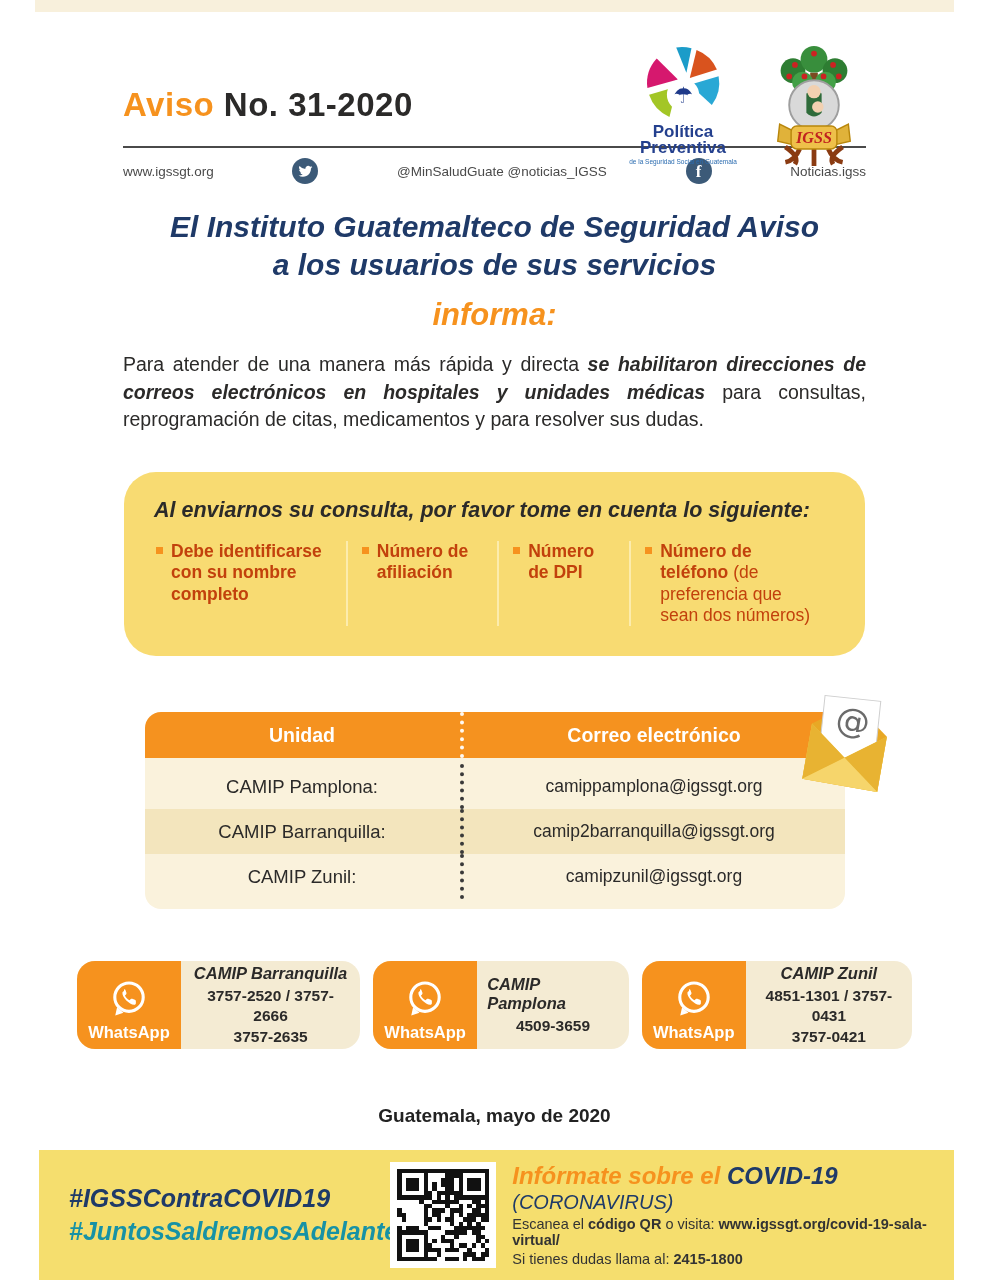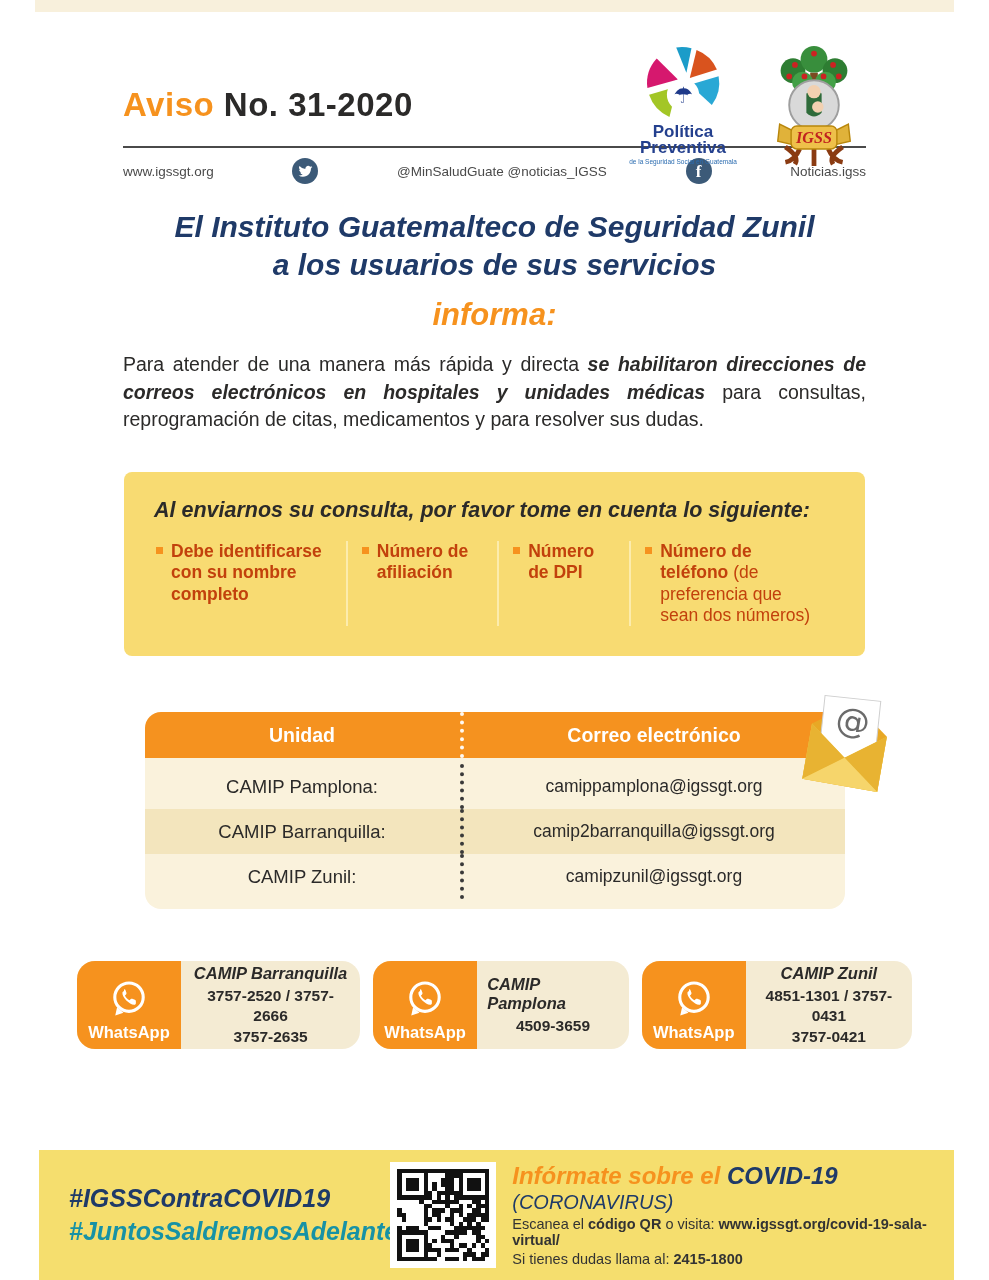--- a/index.html
+++ b/index.html
@@ -25,21 +25,21 @@
   .social-icon svg { width:15px; height:15px; fill:#fff; }
   .fb-glyph { font-family:"Liberation Serif", serif; font-weight:bold; font-size:17px; color:#fff; line-height:1; }
 
   
   .main-title { margin-top:24px; text-align:center; color:#1f3a68; font-size:30px; font-weight:bold; font-style:italic; line-height:1.25; }
   .informa { margin-top:14px; text-align:center; color:#f6921e; font-size:31px; font-weight:bold; font-style:italic; }
   .intro-para { margin:18px 88px 0 88px; font-size:19.5px; line-height:1.42; text-align:justify; color:#2b2a29; }
   .intro-para .b { font-weight:bold; font-style:italic; }
 
   
-  .notice-box { margin:38px 89px 0 89px; background:#f8db72; border-radius:8px; padding:26px 30px 30px 30px; }
+  .notice-box { margin:38px 89px 0 89px; background:#f8db72; border-radius:32px; padding:26px 30px 30px 30px; }
   .notice-title { font-size:21.5px; font-weight:bold; font-style:italic; color:#2b2a29; }
   .notice-cols { display:flex; margin-top:18px; }
   .notice-item { display:flex; gap:8px; padding:0 14px; }
   .notice-item:first-child { padding-left:2px; }
   .notice-item + .notice-item { border-left:2px solid #fcecad; }
   .bullet-sq { width:7px; height:7px; background:#f6921e; margin-top:6px; flex:0 0 auto; }
   .notice-text { font-size:17.5px; line-height:1.22; color:#c2410c; }
   .notice-text .nb { font-weight:bold; }
   .nc1 { width:226px; } .nc2 { width:175px; } .nc3 { width:152px; } .nc4 { width:240px; }
 
@@ -165,21 +165,21 @@
       </span>
       <span>@MinSaludGuate @noticias_IGSS</span>
       <span class="social-icon">
         <span class="fb-glyph">f</span>
       </span>
       <span>Noticias.igss</span>
     </div>
   </div>
 
   <div class="main-title">
-    <div>El Instituto Guatemalteco de Seguridad Zunil</div>
+    <div>El Instituto Guatemalteco de Seguridad Aviso</div>
     <div>a los usuarios de sus servicios</div>
   </div>
   <div class="informa">informa:</div>
 
   <p class="intro-para"><span>Para atender de una manera más rápida y directa </span><span class="b">se habilitaron direcciones de correos electrónicos en hospitales y unidades médicas </span><span>para consultas, reprogramación de citas, medicamentos y para resolver sus dudas.</span></p>
 
   <div class="notice-box">
     <div class="notice-title">Al enviarnos su consulta, por favor tome en cuenta lo siguiente:</div>
     <div class="notice-cols">
       <div class="notice-item nc1">
@@ -287,20 +287,21 @@
       <div class="wa-right">
         <div class="wa-name">CAMIP Zunil</div>
         <div class="wa-nums">
           <div>4851-1301 / 3757-0431</div>
           <div>3757-0421</div>
         </div>
       </div>
     </div>
   </div>
 
+  <div class="date-line">Guatemala, mayo de 2020</div>
 
   <div class="footer">
     <div class="hashtags">
       <div class="hash1">#IGSSContraCOVID19</div>
       <div class="hash2">#JuntosSaldremosAdelante</div>
     </div>
     <div class="qr-box">
       <div class="qr-grid" id="qr">
           <div class="on"></div>
           <div class="on"></div>

